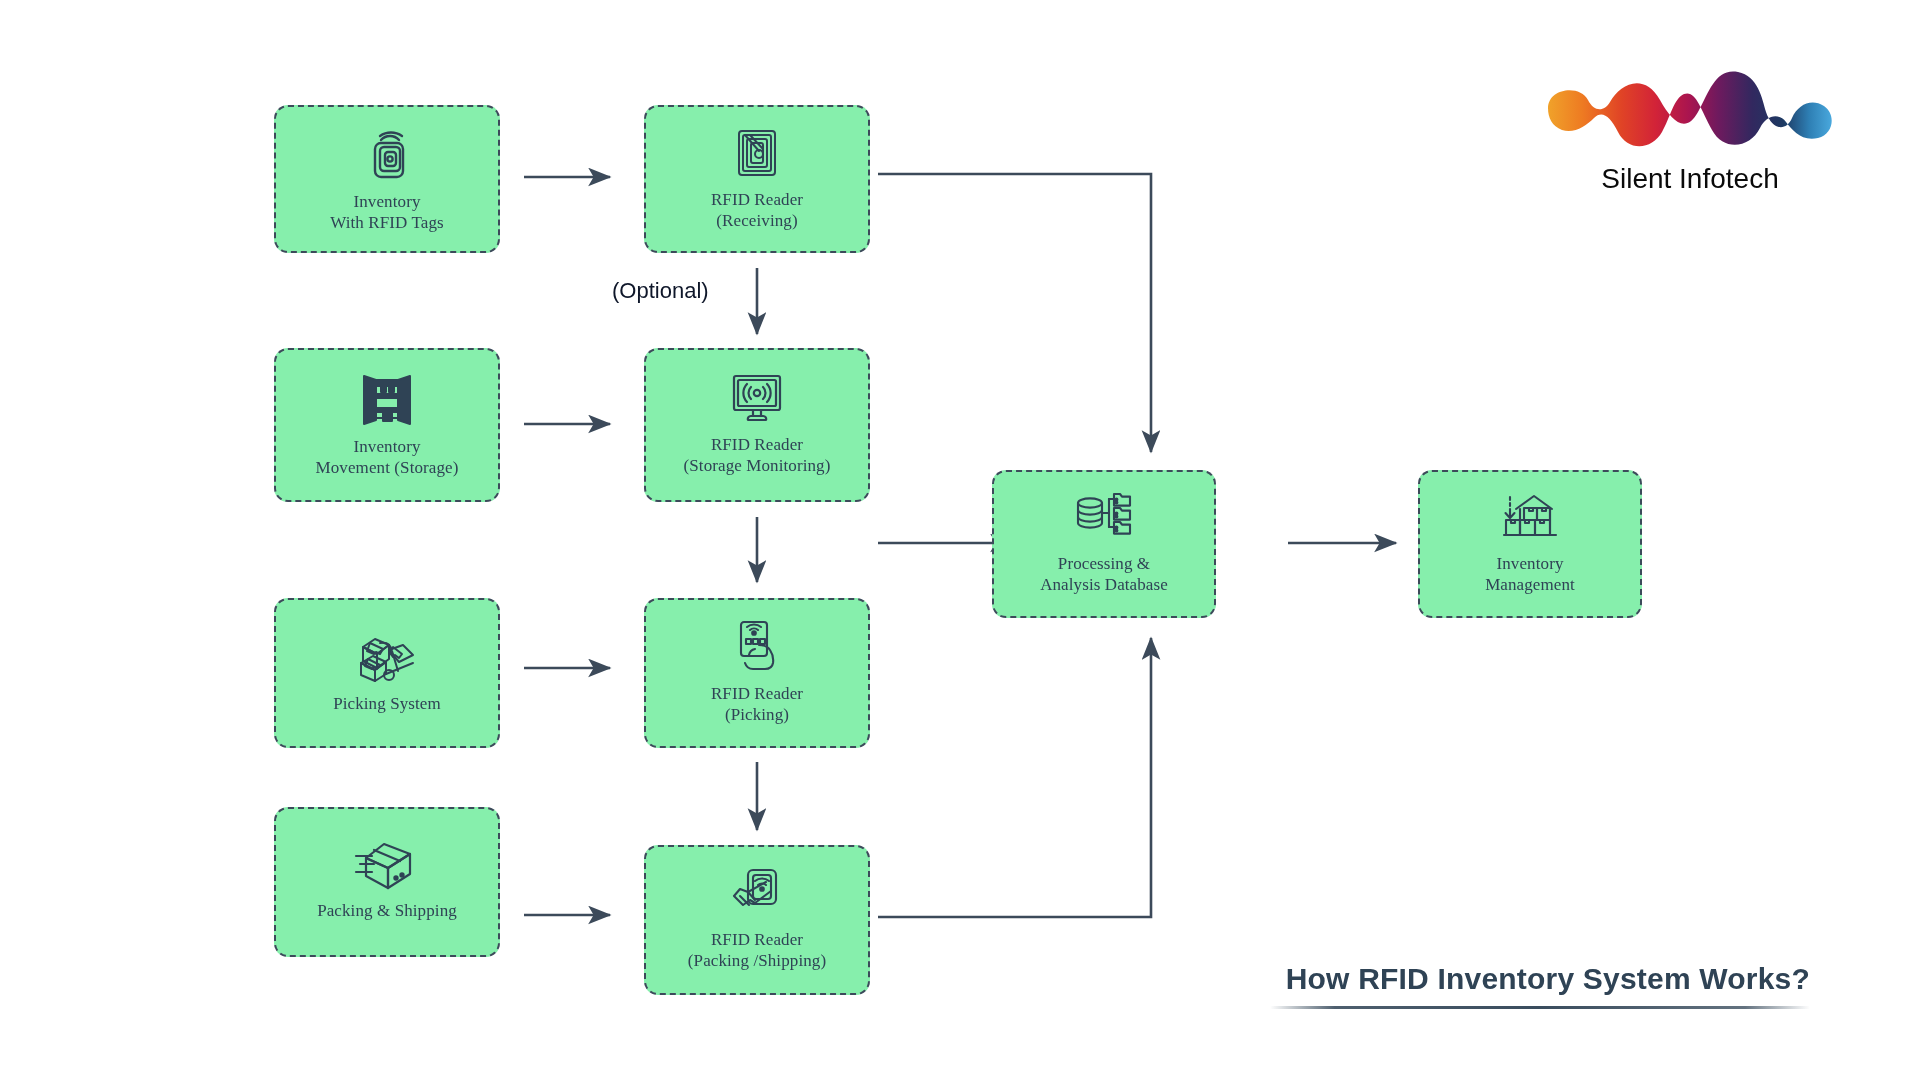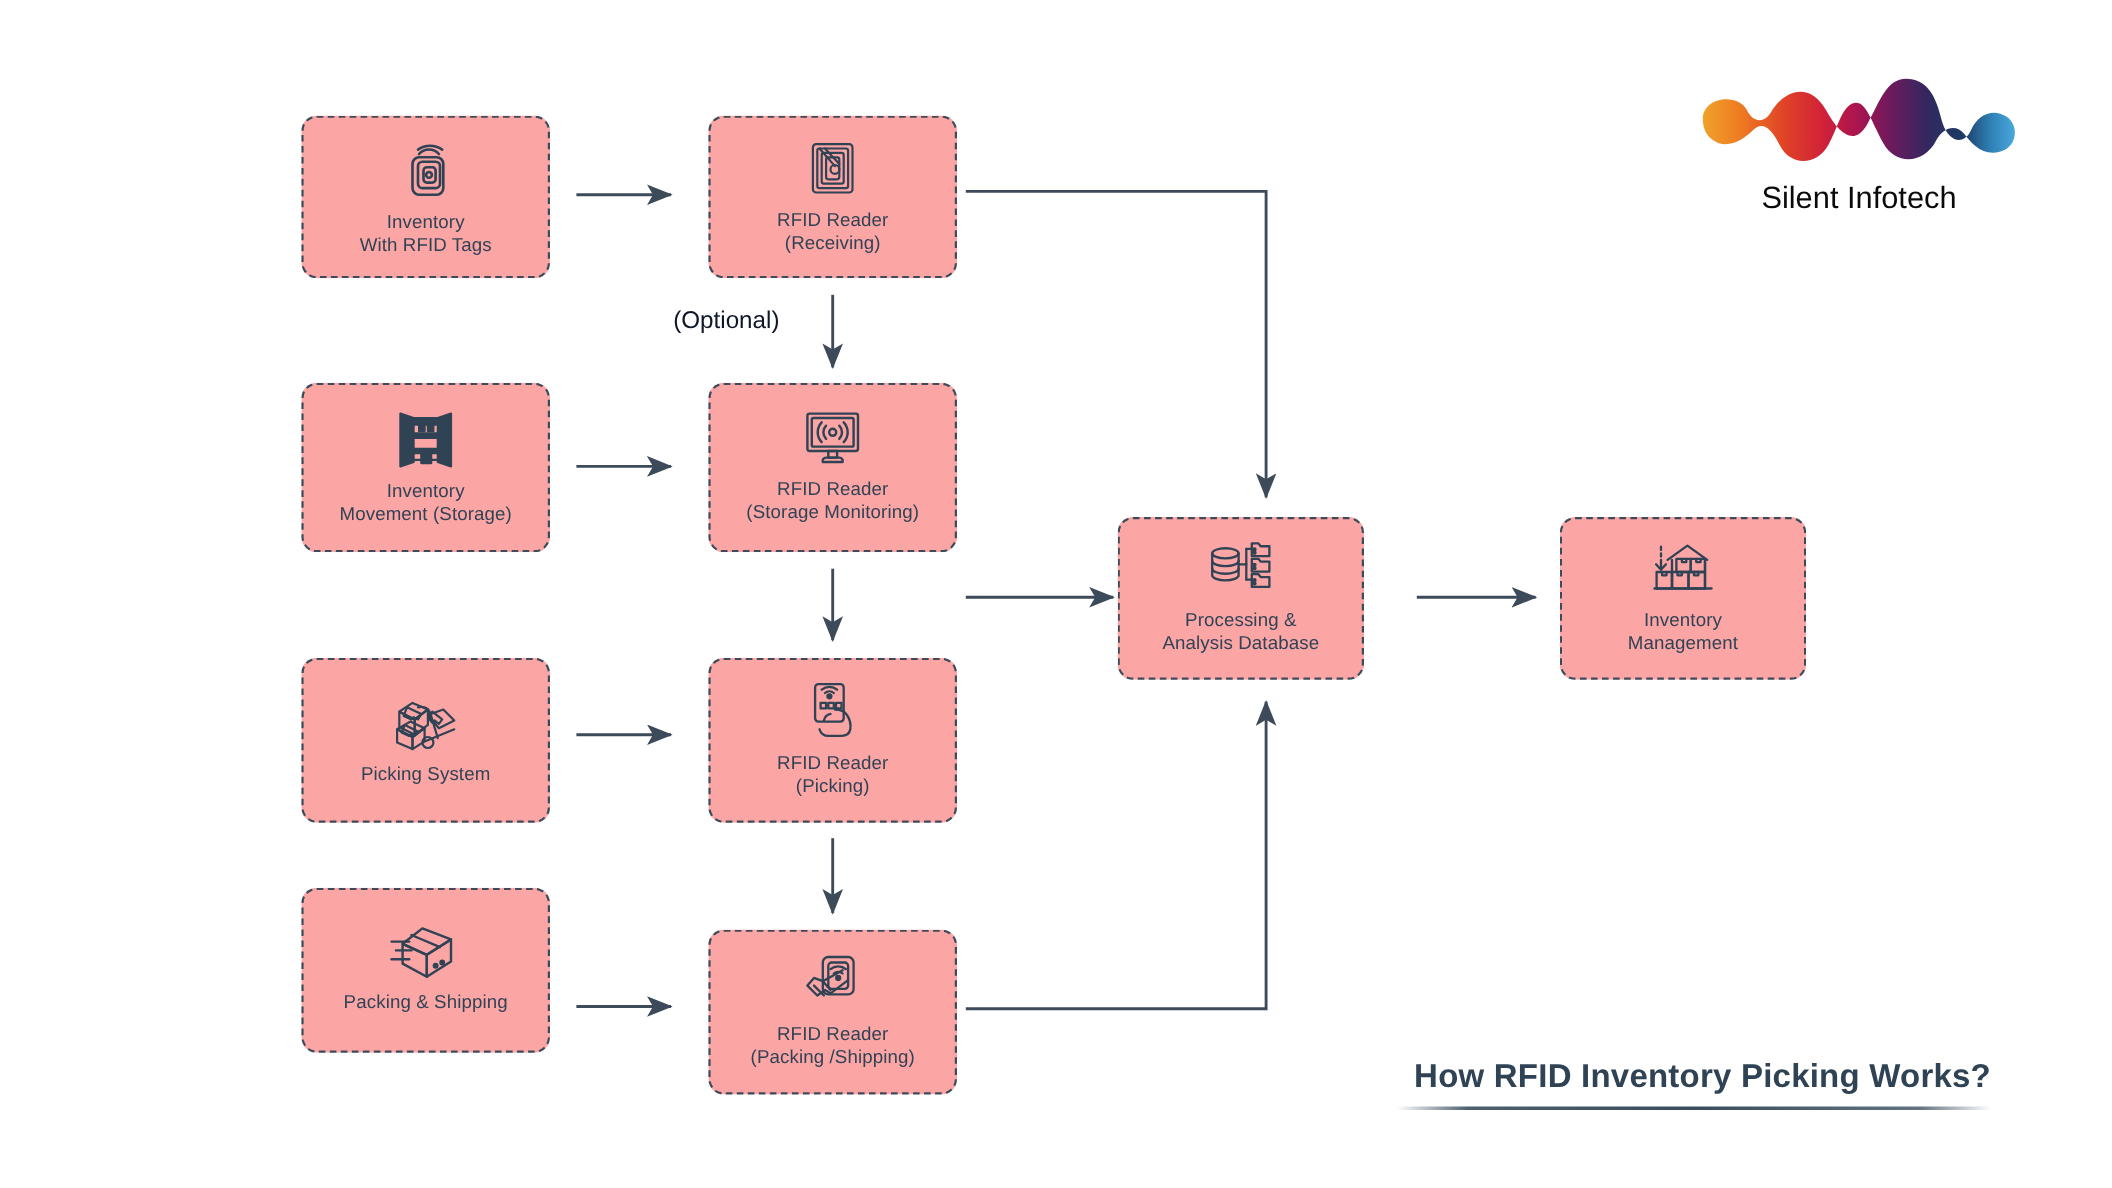--- a/index.html
+++ b/index.html
@@ -22,26 +22,27 @@
     width: 1920px;
     height: 1080px;
   }
 
   
   .node {
     position: absolute;
     box-sizing: border-box;
     border: 2px dashed #3c4a5a;
     border-radius: 14px;
-    background: #fca5a5;
+    background: #86efac;
     display: flex;
     flex-direction: column;
     align-items: center;
     justify-content: center;
     padding: 10px 8px 12px;
+    font-family: Liberation Serif, serif;
   }
   .node .node-icon {
     display: flex;
     align-items: center;
     justify-content: center;
     margin-bottom: 6px;
   }
   .node .node-label {
     font-size: 17px;
     line-height: 1.25;
@@ -53,21 +54,21 @@
 
   
   .n-inventory-tags      { left: 274px;  top: 105px; width: 226px; height: 148px; }
   .n-reader-receiving    { left: 644px;  top: 105px; width: 226px; height: 148px; }
   .n-inventory-movement  { left: 274px;  top: 348px; width: 226px; height: 154px; }
   .n-reader-storage      { left: 644px;  top: 348px; width: 226px; height: 154px; }
   .n-picking-items       { left: 274px;  top: 598px; width: 226px; height: 150px; }
   .n-reader-picking      { left: 644px;  top: 598px; width: 226px; height: 150px; }
   .n-packing-shipping    { left: 274px;  top: 807px; width: 226px; height: 150px; }
   .n-reader-packing      { left: 644px;  top: 845px; width: 226px; height: 150px; }
-  .n-processing-db       { left: 1016px; top: 470px; width: 224px; height: 148px; }
+  .n-processing-db       { left: 992px; top: 470px; width: 224px; height: 148px; }
   .n-inventory-mgmt      { left: 1418px; top: 470px; width: 224px; height: 148px; }
 
   
   .optional-label {
     position: absolute;
     left: 612px;
     top: 278px;
     font-size: 22px;
     color: #0f172a;
     font-family: "Liberation Sans", sans-serif;
@@ -377,15 +378,15 @@
         C112,90 88,92 78,72
         C70,56 62,50 54,58
         C46,66 34,74 22,70
         C12,66 8,58 8,48 Z"></path>
     </svg>
   </span>
   <div class="brand-name">Silent Infotech</div>
 </div>
 
 <div class="title-block">
-  <div class="title-text">How RFID Inventory Picking Works?</div>
+  <div class="title-text">How RFID Inventory System Works?</div>
   <div class="title-rule"></div>
 </div>
 
 </body></html>

